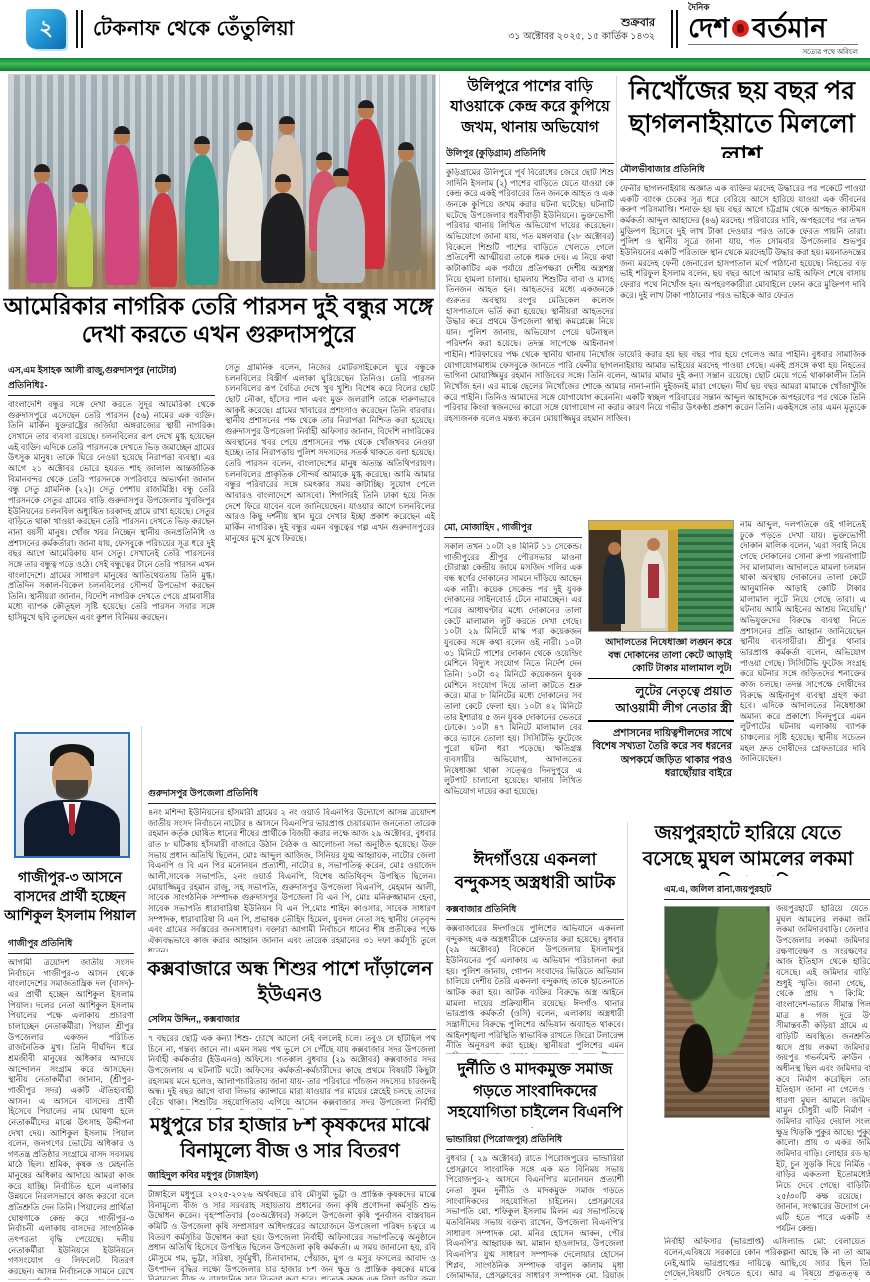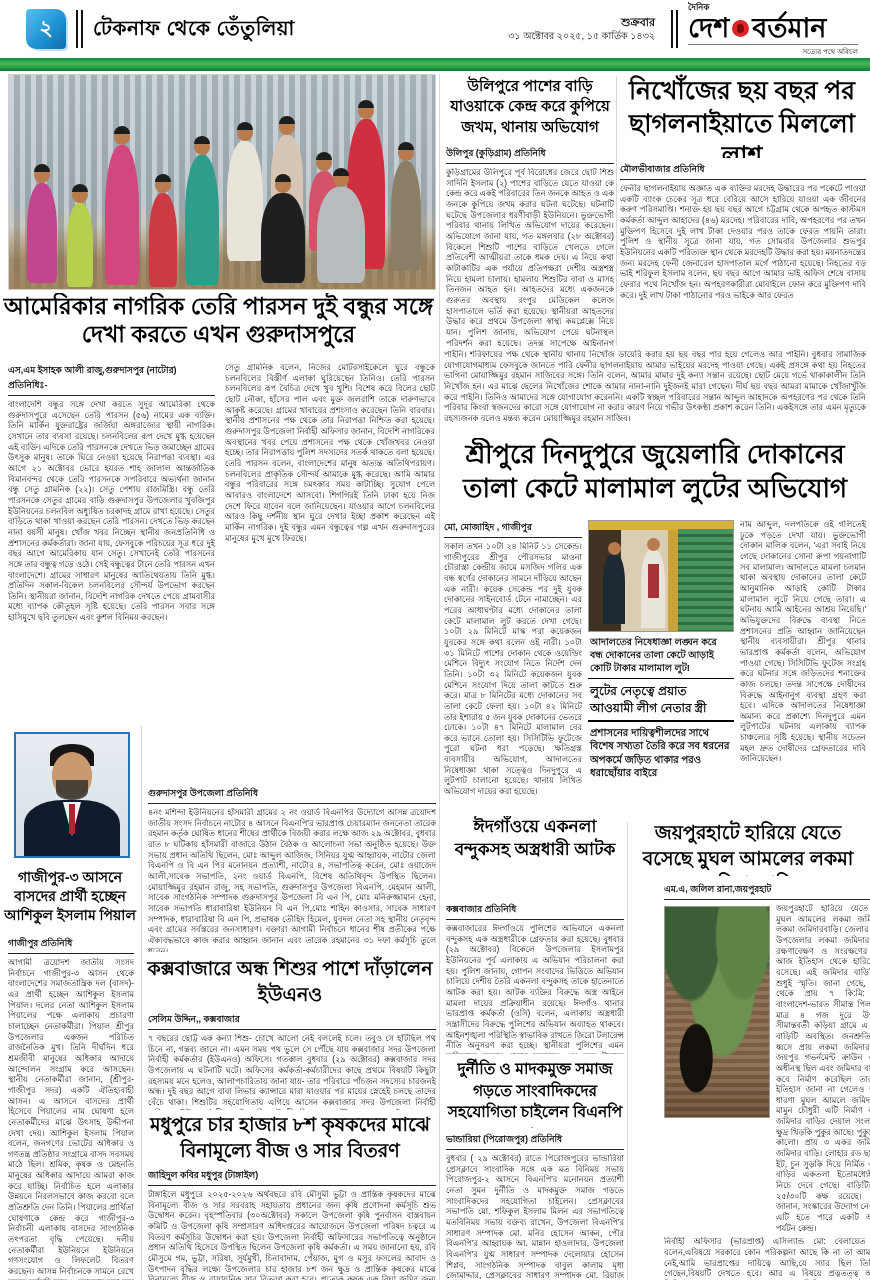--- a/index.html
+++ b/index.html
@@ -68,21 +68,21 @@
   .photo-ruins { float:left; width:106px; height:212px; margin:2px 6px 2px 0; overflow:hidden;
     background:
       radial-gradient(ellipse at 30% 72%, #14100c 0 16px, rgba(0,0,0,0) 17px),
       radial-gradient(ellipse at 75% 14%, #5f8447 0 26px, rgba(0,0,0,0) 28px),
       radial-gradient(ellipse at 25% 8%, #3c5e36 0 30px, rgba(0,0,0,0) 32px),
       radial-gradient(ellipse at 55% 26%, #6d9150 0 34px, rgba(0,0,0,0) 36px),
       repeating-linear-gradient(180deg, rgba(0,0,0,.12) 0 4px, rgba(255,255,255,.06) 4px 8px),
       linear-gradient(180deg,#4c6b3e 0 30%, #8a6a4e 30% 75%, #6e5238 100%);
     border:1px solid #999; }
   
-  .cap-bold { font-size:9.5px; font-weight:bold; text-align:left; line-height:1.35; padding:4px 2px; }
+  .cap-bold { font-size:9.5px; font-weight:bold; text-align:right; line-height:1.35; padding:4px 2px; }
   .rule2 { border-top:1.6px solid #000; }
   
   .vrule { position:absolute; width:1px; background:#d8d8d8; }
 </style>
 </head>
 <body>
 
 <div class="page">
 
   <div class="hdr">
@@ -171,21 +171,20 @@
     <div class="body-txt" style="height:178px;">কুড়িগ্রামের উলিপুরে পূর্ব বিরোধের জেরে ছোট শিশু সাদিনি ইসলাম (২) পাশের বাড়িতে যেতে যাওয়া কে কেন্দ্র করে একই পরিবারের তিন জনকে আহত ও এক জনকে কুপিয়ে জখম করার ঘটনা ঘটেছে। ঘটনাটি ঘটেছে উপজেলার ধরণীবাড়ী ইউনিয়নে। ভুক্তভোগী পরিবার থানায় লিখিত অভিযোগ দায়ের করেছেন। অভিযোগে জানা যায়, গত মঙ্গলবার (২৮ অক্টোবর) বিকেলে শিশুটি পাশের বাড়িতে খেলতে গেলে প্রতিবেশী আত্মীয়রা তাকে ধমক দেয়। এ নিয়ে কথা কাটাকাটির এক পর্যায়ে প্রতিপক্ষরা দেশীয় অস্ত্রশস্ত্র নিয়ে হামলা চালায়। হামলায় শিশুটির বাবা ও মাসহ তিনজন আহত হন। আহতদের মধ্যে একজনকে গুরুতর অবস্থায় রংপুর মেডিকেল কলেজ হাসপাতালে ভর্তি করা হয়েছে। স্থানীয়রা আহতদের উদ্ধার করে প্রথমে উপজেলা স্বাস্থ্য কমপ্লেক্সে নিয়ে যান। পুলিশ জানায়, অভিযোগ পেয়ে ঘটনাস্থল পরিদর্শন করা হয়েছে। তদন্ত সাপেক্ষে আইনানুগ ব্যবস্থা গ্রহণ করা হবে। এলাকায় বর্তমানে উত্তেজনা বিরাজ করছে, অপ্রীতিকর ঘটনা এড়াতে অতিরিক্ত পুলিশ মোতায়েন রয়েছে।</div>
   </div>
 
   <div class="abs headline clip" style="left:618px; top:74px; width:248px; height:84px; font-size:25px; line-height:1.3;">নিখোঁজের ছয় বছর পর ছাগলনাইয়াতে মিললো লাশ</div>
   <div class="abs clip" style="left:620px; top:162px; width:246px; height:184px;">
     <div class="byline">মৌলভীবাজার প্রতিনিধি</div>
     <div class="body-txt" style="height:162px;">ফেনীর ছাগলনাইয়ায় অজ্ঞাত এক ব্যক্তির মরদেহ উদ্ধারের পর পকেটে পাওয়া একটি ব্যাংক চেকের সূত্র ধরে বেরিয়ে আসে হারিয়ে যাওয়া এক জীবনের করুণ পরিসমাপ্তি। শনাক্ত হয় ছয় বছর আগে চট্টগ্রাম থেকে অপহৃত কাস্টমস কর্মকর্তা আব্দুল আহাদের (৪৬) মরদেহ। পরিবারের দাবি, অপহরণের পর তখন মুক্তিপণ হিসেবে দুই লাখ টাকা দেওয়ার পরও তাকে ফেরত পায়নি তারা। পুলিশ ও স্থানীয় সূত্রে জানা যায়, গত সোমবার উপজেলার শুভপুর ইউনিয়নের একটি পরিত্যক্ত স্থান থেকে মরদেহটি উদ্ধার করা হয়। ময়নাতদন্তের জন্য মরদেহ ফেনী জেনারেল হাসপাতাল মর্গে পাঠানো হয়েছে। নিহতের বড় ভাই শরিফুল ইসলাম বলেন, ছয় বছর আগে আমার ভাই অফিস শেষে বাসায় ফেরার পথে নিখোঁজ হন। অপহরণকারীরা মোবাইলে ফোন করে মুক্তিপণ দাবি করে। দুই লাখ টাকা পাঠানোর পরও ভাইকে আর ফেরত</div>
   </div>
   <div class="abs body-txt clip" style="left:444px; top:350px; width:422px; height:84px;">পাইনি। শরিফায়ের পক্ষ থেকে স্থানীয় থানায় নিখোঁজ ডায়েরি করার হয় ছয় বছর পার হয়ে গেলেও আর পাইনি। বুধবার সামাজিক যোগাযোগমাধ্যম ফেসবুকে জানতে পারি ফেনীর ছাগলনাইয়ায় আমার ভাইয়ের মরদেহ পাওয়া গেছে। একই প্রসঙ্গে কথা হয় নিহতের ভাগিনা মোয়াজ্জিমুর রহমান সাজিবের সঙ্গে। তিনি বলেন, আমার মামার দুই কন্যা সন্তান রয়েছে। ছোট মেয়ে গর্ভে থাকাকালীন তিনি নিখোঁজ হন। এর মাঝে ছেলের নিখোঁজের শোকে আমার নানা-নানি দুইজনই মারা গেছেন। দীর্ঘ ছয় বছর আমরা মামাকে খোঁজাখুঁজি করে পাইনি। তিনিও আমাদের সঙ্গে যোগাযোগ করেননি। একটি স্বচ্ছল পরিবারের সন্তান আব্দুল আহাদকে অপহরণের পর থেকে তিনি পরিবার কিংবা স্বজনদের কারো সঙ্গে যোগাযোগ না করার কারণ নিয়ে গভীর উৎকণ্ঠা প্রকাশ করেন তিনি। একইসঙ্গে তার এমন মৃত্যুকে রহস্যজনক বলেও মন্তব্য করেন মোয়াজ্জিমুর রহমান সাজিব।</div>
 
-  <div class="abs headline clip" style="left:444px; top:438px; width:422px; height:76px; font-size:26px; line-height:1.3;">শ্রীপুরে দিনদুপুরে জুয়েলারি দোকানের তালা কেটে মালামাল লুটের অভিযোগ</div>
   <div class="abs" style="left:444px; top:520px; width:422px; height:300px; display:flex; gap:6px;">
     <div class="clip" style="width:138px; height:300px;">
       <div class="byline">মো, মোজাহিদ , গাজীপুর</div>
       <div class="body-txt" style="height:278px;">সকাল তখন ১০টা ২৪ মিনিট ১১ সেকেন্ড। গাজীপুরের শ্রীপুর পৌরসভার মাওনা চৌরাস্তা কেন্দ্রীয় জামে মসজিদ গলির এক বন্ধ স্বর্ণের দোকানের সামনে দাঁড়িয়ে আছেন এক নারী। কয়েক সেকেন্ড পর দুই যুবক দোকানের সাইনবোর্ড টেনে নামাচ্ছেন। এর পরের আধাঘণ্টার মধ্যে দোকানের তালা কেটে মালামাল লুট করতে দেখা গেছে। ১০টা ২৯ মিনিটে মাস্ক পরা কয়েকজন যুবকের সঙ্গে কথা বলেন ওই নারী। ১০টা ৩১ মিনিটে পাশের দোকান থেকে ওয়েল্ডিং মেশিনে বিদ্যুৎ সংযোগ নিতে নির্দেশ দেন তিনি। ১০টা ৩২ মিনিটে কয়েকজন যুবক মেশিনে সংযোগ দিয়ে তালা কাটতে শুরু করে। মাত্র ৮ মিনিটের মধ্যে দোকানের সব তালা কেটে ফেলা হয়। ১০টা ৪২ মিনিটে তার ইশারায় ৫ জন যুবক দোকানের ভেতরে ঢোকে। ১০টা ৪৭ মিনিটে মালামাল বের করে ভ্যানে তোলা হয়। সিসিটিভি ফুটেজে পুরো ঘটনা ধরা পড়েছে। ক্ষতিগ্রস্ত ব্যবসায়ীর অভিযোগ, আদালতের নিষেধাজ্ঞা থাকা সত্ত্বেও দিনদুপুরে এ লুটপাট চালানো হয়েছে। থানায় লিখিত অভিযোগ দায়ের করা হয়েছে।</div>
     </div>
     <div style="width:146px;">
       <div class="photo-cctv">
         <div class="cctv-top"></div>
           <div class="cctv-shutter"></div>
         <div class="cctv-man1"></div>
@@ -195,21 +194,21 @@
       <div class="rule2"></div>
       <div class="cap-bold" style="font-size:12px;">লুটের নেতৃত্বে প্রয়াত আওয়ামী লীগ নেতার স্ত্রী</div>
       <div class="rule2" style="border-top-width:2.2px;"></div>
       <div class="cap-bold" style="font-size:10px;">প্রশাসনের দায়িত্বশীলদের সাথে বিশেষ সখ্যতা তৈরি করে সব ধরনের অপকর্মে জড়িত থাকার পরও ধরাছোঁয়ার বাইরে</div>
     </div>
     <div class="clip" style="flex:1; height:300px;">
       <div class="body-txt" style="height:298px;">নাম আব্দুল, দলপতিকে ওই গলিতেই ঢুকে পড়তে দেখা যায়। ভুক্তভোগী দোকান মালিক বলেন, 'এরা সবাই নিয়ে গেছে দোকানের সোনা রুপা গয়নাগাটি সব মালামাল। আদালতে মামলা চলমান থাকা অবস্থায় দোকানের তালা কেটে আনুমানিক আড়াই কোটি টাকার মালামাল লুটে নিয়ে গেছে তারা। এ ঘটনায় আমি আইনের আশ্রয় নিয়েছি।' অভিযুক্তদের বিরুদ্ধে ব্যবস্থা নিতে প্রশাসনের প্রতি আহ্বান জানিয়েছেন স্থানীয় ব্যবসায়ীরা। শ্রীপুর থানার ভারপ্রাপ্ত কর্মকর্তা বলেন, অভিযোগ পাওয়া গেছে। সিসিটিভি ফুটেজ সংগ্রহ করে ঘটনার সঙ্গে জড়িতদের শনাক্তের কাজ চলছে। তদন্ত সাপেক্ষে দোষীদের বিরুদ্ধে আইনানুগ ব্যবস্থা গ্রহণ করা হবে। এদিকে আদালতের নিষেধাজ্ঞা অমান্য করে প্রকাশ্যে দিনদুপুরে এমন লুটপাটের ঘটনায় এলাকায় ব্যাপক চাঞ্চল্যের সৃষ্টি হয়েছে। স্থানীয় সচেতন মহল দ্রুত দোষীদের গ্রেফতারের দাবি জানিয়েছেন।</div>
     </div>
   </div>
 
-  <div class="abs headline clip" style="left:444px; top:816px; width:182px; height:70px; font-size:17px; line-height:1.35;">ঈদগাঁওয়ে একনলা বন্দুকসহ অস্ত্রধারী আটক</div>
+  <div class="abs headline clip" style="left:444px; top:849px; width:182px; height:70px; font-size:17px; line-height:1.35;">ঈদগাঁওয়ে একনলা বন্দুকসহ অস্ত্রধারী আটক</div>
   <div class="abs clip" style="left:446px; top:902px; width:178px; height:152px;">
     <div class="byline">কক্সবাজার প্রতিনিধি</div>
     <div class="body-txt" style="height:130px;">কক্সবাজারের ঈদগাঁওয়ে পুলিশের অভিযানে একনলা বন্দুকসহ এক অস্ত্রধারীকে গ্রেফতার করা হয়েছে। বুধবার (২৯ অক্টোবর) বিকেলে উপজেলার ইসলামপুর ইউনিয়নের পূর্ব এলাকায় এ অভিযান পরিচালনা করা হয়। পুলিশ জানায়, গোপন সংবাদের ভিত্তিতে অভিযান চালিয়ে দেশীয় তৈরি একনলা বন্দুকসহ তাকে হাতেনাতে আটক করা হয়। আটক ব্যক্তির বিরুদ্ধে অস্ত্র আইনে মামলা দায়ের প্রক্রিয়াধীন রয়েছে। ঈদগাঁও থানার ভারপ্রাপ্ত কর্মকর্তা (ওসি) বলেন, এলাকায় অস্ত্রধারী সন্ত্রাসীদের বিরুদ্ধে পুলিশের অভিযান অব্যাহত থাকবে। আইনশৃঙ্খলা পরিস্থিতি স্বাভাবিক রাখতে জিরো টলারেন্স নীতি অনুসরণ করা হচ্ছে। স্থানীয়রা পুলিশের এমন অভিযানে সন্তোষ প্রকাশ করেছেন এবং অস্ত্র উদ্ধারে নিয়মিত অভিযানের দাবি জানিয়েছেন।</div>
   </div>
 
   <div class="abs headline clip" style="left:444px; top:1058px; width:182px; height:70px; font-size:15.5px; line-height:1.4;">দুর্নীতি ও মাদকমুক্ত সমাজ গড়তে সাংবাদিকদের সহযোগিতা চাইলেন বিএনপি নেতা সুমন</div>
   <div class="abs clip" style="left:446px; top:1132px; width:178px; height:148px;">
     <div class="byline">ভান্ডারিয়া (পিরোজপুর) প্রতিনিধি</div>
     <div class="body-txt" style="height:126px;">বুধবার ( ২৯ অক্টোবর) রাতে পিরোজপুরের ভান্ডারিয়া প্রেসক্লাবে সাংবাদিক সঙ্গে এক মত বিনিময় সভায় পিরোজপুর-২ আসনে বিএনপি'র মনোনয়ন প্রত্যাশী নেতা সুমন দুর্নীতি ও মাদকমুক্ত সমাজ গড়তে সাংবাদিকদের সহযোগিতা চাইলেন। প্রেসক্লাবের সভাপতি মো. শফিকুল ইসলাম মিলন এর সভাপতিত্বে মতবিনিময় সভায় বক্তব্য রাখেন, উপজেলা বিএনপি'র সাধারণ সম্পাদক মো. মনির হোসেন আকন, পৌর বিএনপি'র আহ্বায়ক আ. মান্নান হাওলাদার, উপজেলা বিএনপি'র যুগ্ম সাধারণ সম্পাদক দেলোয়ার হোসেন শিপ্লব, সাংগঠনিক সম্পাদক বাবুল কালাম মৃধা জোমাদ্দার, প্রেসক্লাবের সাধারণ সম্পাদক মো. রিয়াজ মাহমুদ মিঠু, গণমাধ্যমকর্মী অধ্যাপক বশীর উদ্দীন, মো. শরিফুল ইসলাম প্রমুখ।</div>
   </div>

